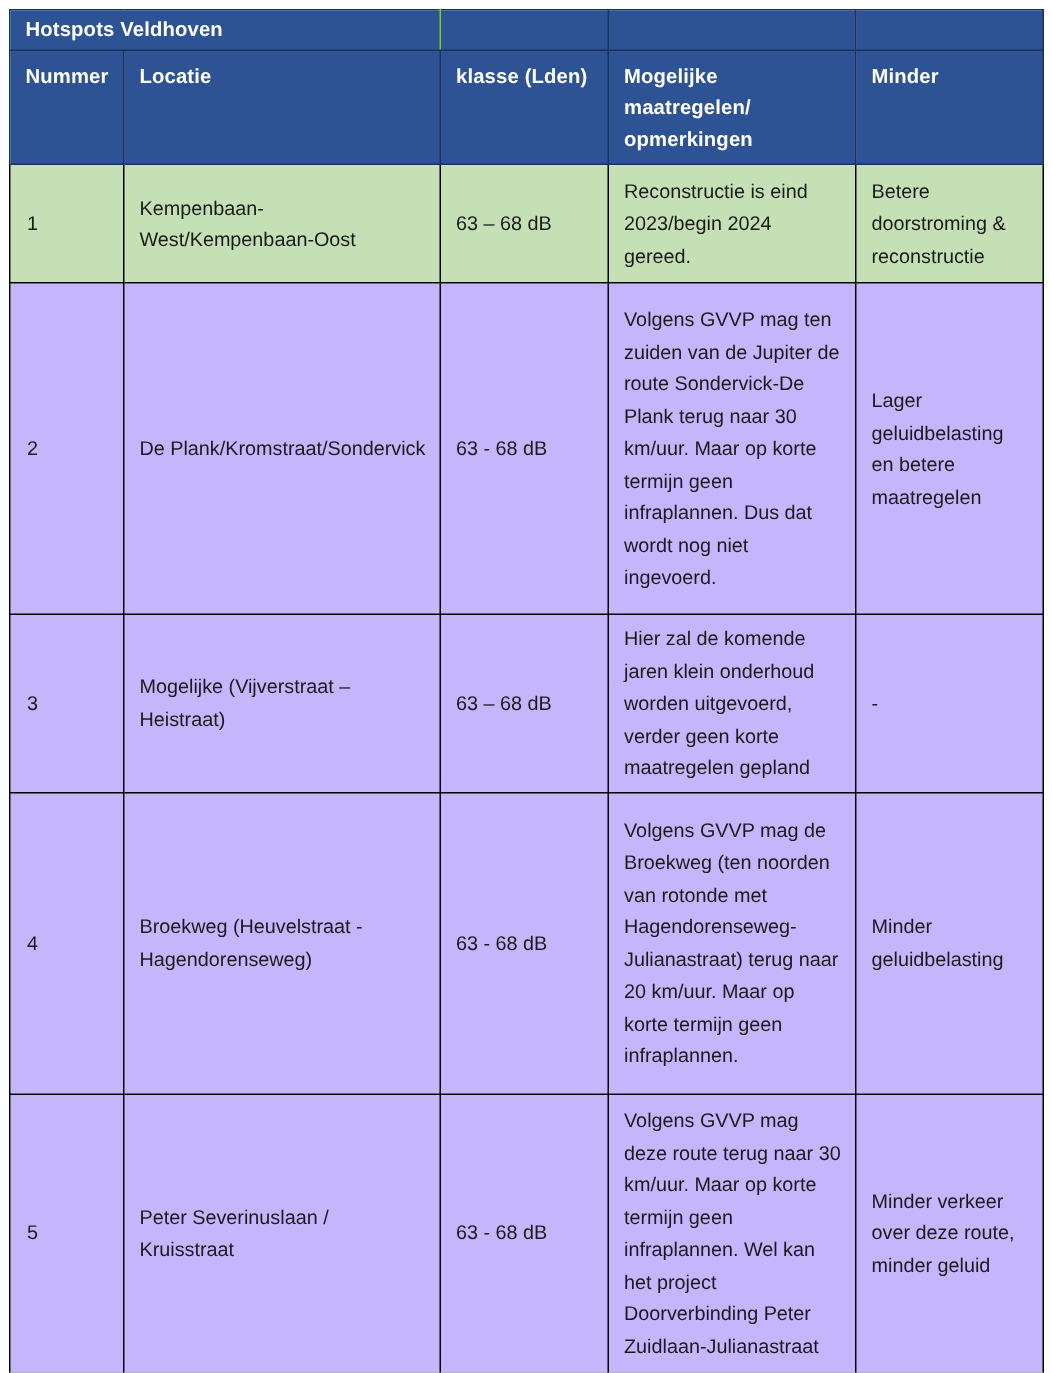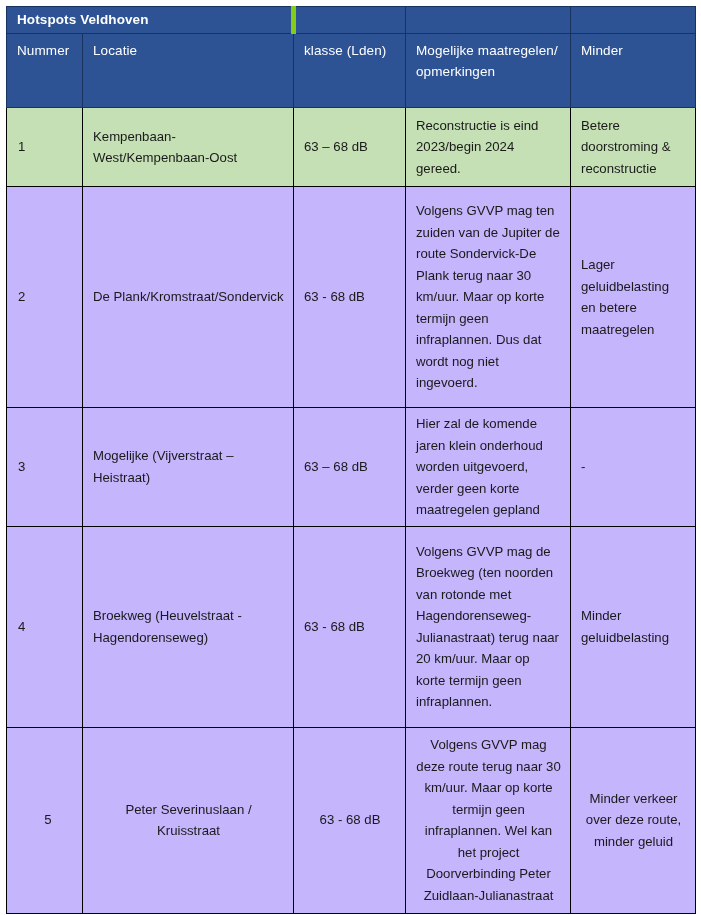--- a/index.html
+++ b/index.html
@@ -39,21 +39,21 @@
   col.c-maatr    { width: 165px; }
   col.c-effect   { width: 125px; }
 
   
   tr.title-row td {
     background: #2E5394;
     border: 1px solid #17335e;
     height: 26px;
   }
   tr.title-row td.title-cell {
-    border-right: 5px solid #84cc16;
+    border-right: 1px solid #84cc16;
   }
   .title-text {
     display: block;
     color: #ffffff;
     font-weight: bold;
     font-size: 13.5px;
     line-height: 16px;
     padding: 4px 0 4px 10px;
     letter-spacing: 0.1px;
   }
@@ -61,21 +61,21 @@
   
   tr.head-row td {
     background: #2E5394;
     border: 1px solid #17335e;
     height: 73px;
     vertical-align: top;
   }
   .head-text {
     display: block;
     color: #ffffff;
-    font-weight: normal;
+    font-weight: bold;
     font-size: 13.5px;
     line-height: 21px;
     padding: 6px 6px 6px 10px;
     letter-spacing: 0.1px;
   }
 
   
   tr.data-row td {
     border: 1px solid #000000;
     font-size: 13.2px;
@@ -97,21 +97,21 @@
   td.midalign { vertical-align: middle; }
 
   tr.row-green td { background: #C5E0B4; }
   tr.row-plain td { background: #c4b5fd; }
 
   
   tr.r1 td { height: 78px; }
   tr.r2 td { height: 220px; }
   tr.r3 td { height: 117px; }
   tr.r4 td { height: 200px; }
-  tr.r5 td { height: 185px; text-align: center; }
+  tr.r5 td { height: 185px; }
 </style>
 </head>
 <body>
 
 <div id="sheet">
 
   <table class="hotspots">
     <colgroup>
       <col class="c-nummer">
       <col class="c-locatie">

